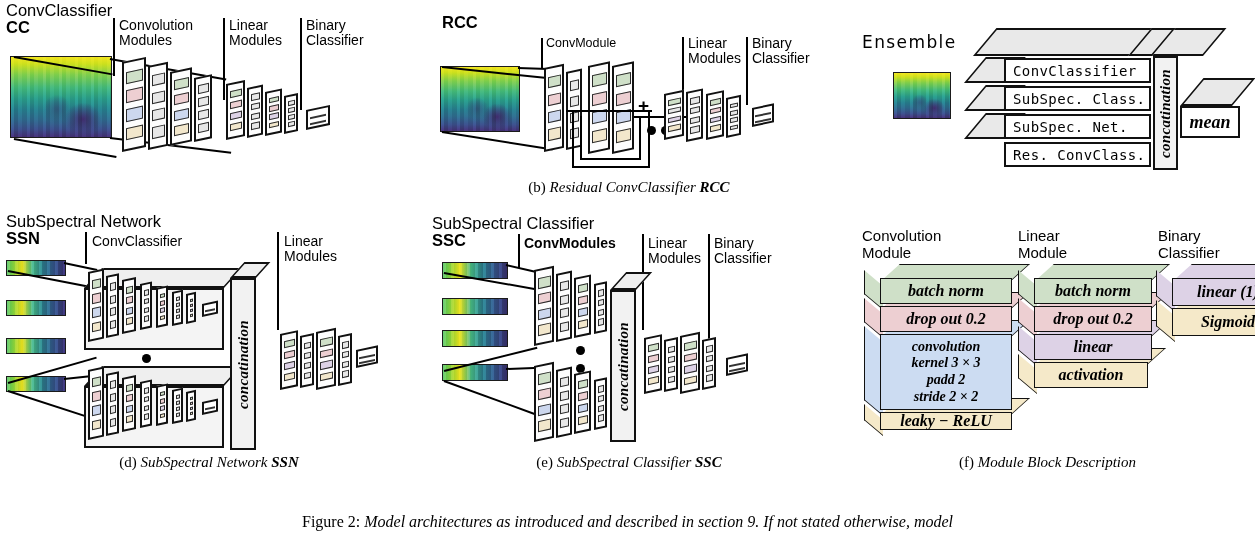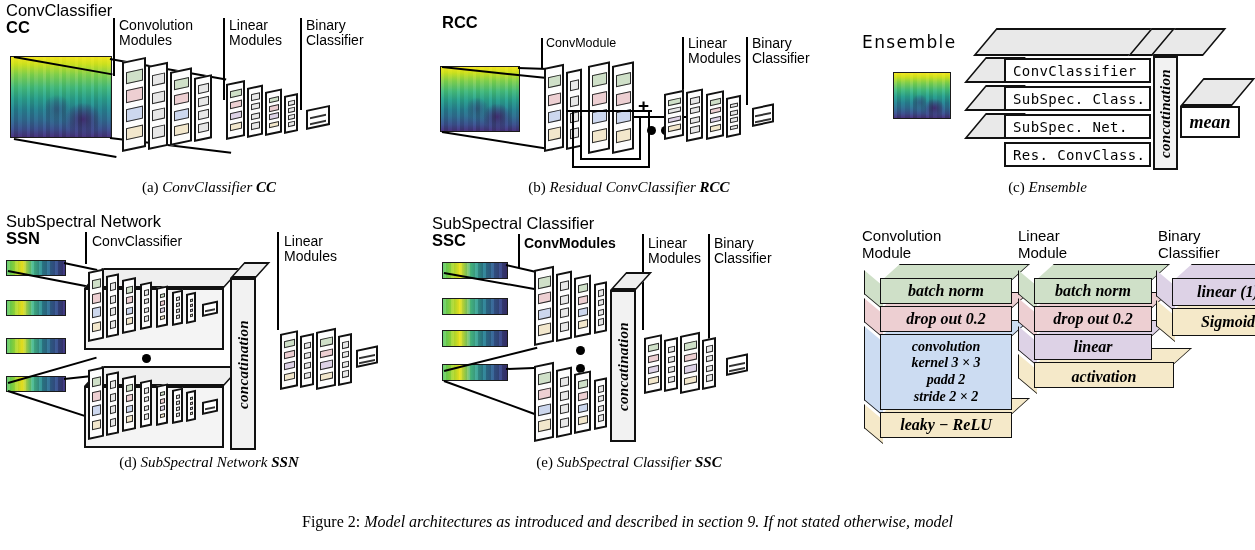--- a/index.html
+++ b/index.html
@@ -252,25 +252,20 @@
           <i class="c-grey"></i>
           <i class="c-grey"></i>
           <i class="c-grey"></i>
       </div>
 
       <div class="cube iso" style="left:306px; top:110px; width:24px; height:20px;">
         <div class="l" style="top:6px;"></div>
           <div class="l" style="top:12px;"></div>
       </div>
     </div>
-    <div class="subcap">
-      <span class="lbl">(a)</span>
-      <span>ConvClassifier</span>
-      <b>CC</b>
-    </div>
   </div>
 
   <div class="panel" id="panel-b">
     <div class="pbody">
 
       <div class="title" style="left:22px; top:14px;">
         <span class="abbr">RCC</span>
       </div>
 
       <div class="collabel sm" style="left:126px; top:37px;">ConvModule</div>
@@ -389,24 +384,20 @@
 
       <div class="ens-slab" style="left:288px; top:28px; width:24px; height:28px; transform:skewX(-40deg); transform-origin:left bottom;"></div>
 
       <div class="concat" style="left:313px; top:56px; width:25px; height:114px;">
         <span>concatination</span>
       </div>
 
       <div class="ens-slab" style="left:340px; top:78px; width:52px; height:28px; transform:skewX(-40deg); transform-origin:left bottom;"></div>
       <div class="meanbox" style="left:340px; top:106px; width:60px; height:32px;">mean</div>
     </div>
-    <div class="subcap">
-      <span class="lbl">(c)</span>
-      <span>Ensemble</span>
-    </div>
   </div>
 
   <div class="panel" id="panel-d">
     <div class="pbody">
 
       <div class="title" style="left:6px; top:3px;">
         <span>SubSpectral Network</span>
         <span class="abbr">SSN</span>
       </div>
 
@@ -715,21 +706,21 @@
           <div class="side"></div>
         <span>drop out 0.2</span>
       </div>
       <div class="mslab" style="left:40px; top:124px; width:132px; height:76px; background:#ccdcf2; white-space:pre-line; font-size:14px;">
         <div class="lid"></div><div class="side"></div>
         <span>convolution
 kernel 3 × 3
 padd 2
 stride 2 × 2</span>
       </div>
-      <div class="mslab" style="left:40px; top:202px; width:132px; height:26px; background:#f5e9c9;">
+      <div class="mslab" style="left:40px; top:202px; width:132px; height:18px; background:#f5e9c9;">
         <div class="lid"></div>
           <div class="side"></div>
         <span>leaky − ReLU</span>
       </div>
 
       <div class="modhead" style="left:178px; top:18px;">Linear
 Module</div>
       <div class="mslab" style="left:194px; top:68px; width:118px; height:26px; background:#cfe0c8;">
         <div class="lid"></div>
           <div class="side"></div>
@@ -738,38 +729,42 @@
       <div class="mslab" style="left:194px; top:96px; width:118px; height:26px; background:#edcfd2;">
         <div class="lid"></div>
           <div class="side"></div>
         <span>drop out 0.2</span>
       </div>
       <div class="mslab" style="left:194px; top:124px; width:118px; height:26px; background:#ddd2e6;">
         <div class="lid"></div>
           <div class="side"></div>
         <span>linear</span>
       </div>
-      <div class="mslab" style="left:194px; top:152px; width:140px; height:26px; background:#f5e9c9;justify-content:flex-end;">
+      <div class="mslab" style="left:194px; top:152px; width:114px; height:26px; background:#f5e9c9;">
         <div class="lid"></div>
           <div class="side"></div>
         <span>activation</span>
       </div>
 
       <div class="modhead" style="left:318px; top:18px;">Binary
 Classifier</div>
       <div class="mslab" style="left:332px; top:68px; width:112px; height:28px; background:#ddd2e6;">
         <div class="lid"></div>
           <div class="side"></div>
         <span>linear (1)</span>
       </div>
       <div class="mslab" style="left:332px; top:98px; width:112px; height:28px; background:#f5e9c9;">
         <div class="lid"></div>
           <div class="side"></div>
         <span>Sigmoid</span>
       </div>
+    </div>
+    <div class="subcap">
+      <span class="lbl">(f)</span>
+      <span>Module Block Description</span>
     </div>
   </div>
 
   <div class="figcap">
     <span class="fnum">Figure 2:</span>
     <span class="ftext">Model architectures as introduced and described in section 9. If not stated otherwise, model</span>
   </div>
 
 </div>
 

